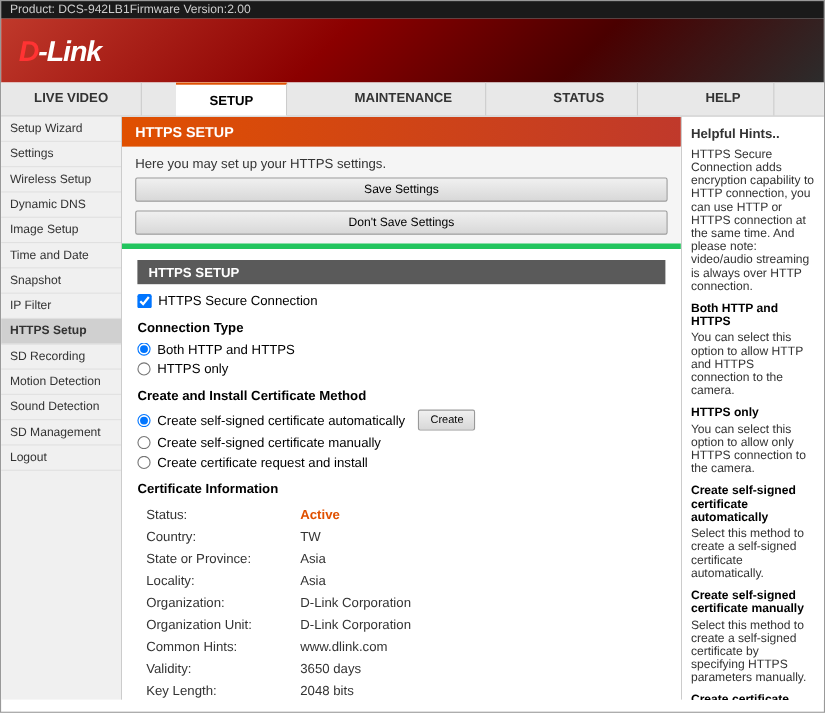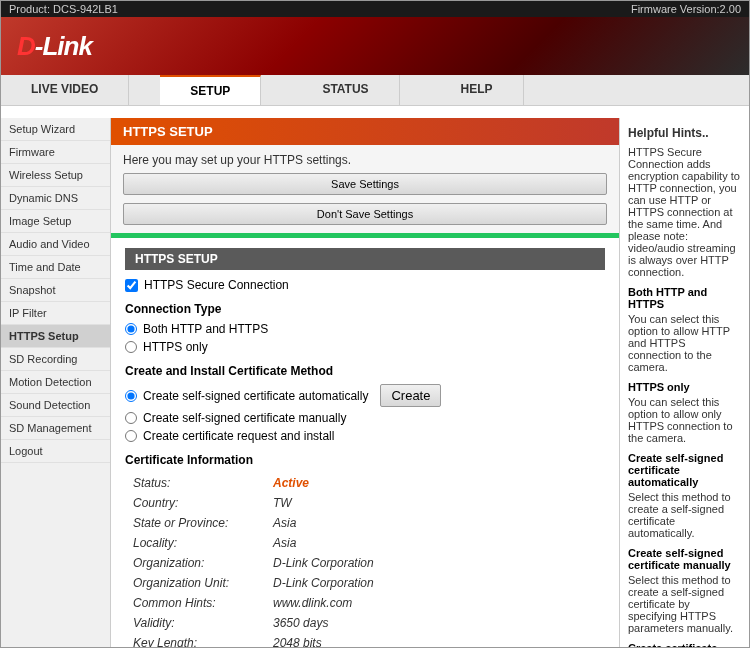--- a/index.html
+++ b/index.html
@@ -1,30 +1,30 @@
 <!DOCTYPE html>
 <html><head>
   <meta charset="utf-8">
   <style>
     * { margin: 0; padding: 0; box-sizing: border-box; }
     body { font-family: Arial, sans-serif; font-size: 12px; background: #fff; width: 750px; height: 648px; overflow: hidden; border: 1px solid #999; }
 
     
-    .top-bar { background: #1a1a1a; color: #ccc; font-size: 11px; padding: 2px 8px; display: flex; justify-content: space-between; }
+    .top-bar { background: #1a1a1a; color: #ccc; font-size: 11px; padding: 2px 8px; display: flex; }
 
     
     .header { background: linear-gradient(135deg, #c0392b 0%, #8B0000 40%, #4a0000 70%, #2c2c2c 100%); padding: 23px 16px; height: 58px; display: flex; align-items: center; }
 
     
     .nav-tabs { display: flex; background: #e8e8e8; border-bottom: 1px solid #ccc; gap: 31px; }
     .nav-tab { padding: 7px 30px; font-size: 12px; font-weight: bold; color: #333; border-right: 1px solid #ccc; cursor: pointer; text-transform: uppercase; }
     .nav-tab.active { background: #fff; color: #000; border-top: 2px solid #e05000; }
 
     
-    .main-layout { display: flex; height: calc(648px - 58px - 26px - 34px); margin-top: 12px; }
+    .main-layout { display: flex; height: calc(648px - 58px - 26px - 34px); }
 
     
     .sidebar { width: 110px; background: #f0f0f0; border-right: 1px solid #ccc; flex-shrink: 0; }
     .sidebar-item { padding: 5px 8px; font-size: 11px; color: #333; cursor: pointer; border-bottom: 1px solid #e0e0e0; }
     .sidebar-item.active { background: #d0d0d0; font-weight: bold; }
 
     
     .content { flex: 1; overflow-y: auto; padding: 0; }
 
     
@@ -40,24 +40,24 @@
     .form-section-header { background: #5a5a5a; color: #fff; padding: 4px 10px; font-size: 12px; font-weight: bold; margin-bottom: 8px; }
 
     .checkbox-row { display: flex; align-items: center; gap: 6px; margin-bottom: 10px; }
     .checkbox-row input[type=checkbox] { width: 13px; height: 13px; }
 
     .sub-section-title { font-weight: bold; margin-bottom: 6px; font-size: 12px; }
     .radio-group { margin-bottom: 10px; }
     .radio-row { display: flex; align-items: center; gap: 6px; margin-bottom: 4px; font-size: 12px; }
     .radio-row input[type=radio] { width: 12px; height: 12px; }
 
-    .create-btn { padding: 3px 10px; font-size: 13px; background: linear-gradient(to bottom, #f0f0f0, #d8d8d8); border: 1px solid #999; cursor: pointer; border-radius: 2px; margin-left: 6px; }
+    .create-btn { padding: 3px 10px; font-size: 10px; background: linear-gradient(to bottom, #f0f0f0, #d8d8d8); border: 1px solid #999; cursor: pointer; border-radius: 2px; margin-left: 6px; }
 
     .cert-info { margin-top: 8px; }
-    .cert-table { width: 100%; border-collapse: collapse; font-style: italic; }
+    .cert-table { width: 100%; border-collapse: collapse; }
     .cert-table td { padding: 3px 8px; font-size: 12px; vertical-align: top; }
     .cert-table .label-col { width: 140px; color: #333; }
     .cert-table .value-col { color: #333; }
     .cert-table .status-active { color: #e05000; font-weight: bold; }
 
     .bottom-btn-row { display: flex; gap: 8px; justify-content: center; padding: 10px 0; }
 
     
     .help-panel { width: 130px; background: #fff; border-left: 1px solid #ccc; padding: 8px; font-size: 11px; color: #333; overflow-y: auto; flex-shrink: 0; }
     .help-panel .help-title { font-weight: bold; margin-bottom: 6px; font-size: 12px; }
@@ -75,33 +75,33 @@
   <span>Firmware Version:2.00</span>
 </div>
 
 <div class="header">
   <div class="dlink-logo-text"><span class="red">D</span>-Link</div>
 </div>
 
 <div class="nav-tabs">
   <div class="nav-tab">LIVE VIDEO</div>
   <div class="nav-tab active">SETUP</div>
+  <div class="nav-tab">MAINTENANCE</div>
   <div class="nav-tab">STATUS</div>
   <div class="nav-tab">HELP</div>
 </div>
 
 <div class="main-layout">
 
   <div class="sidebar">
     <div class="sidebar-item">Setup Wizard</div>
-    <div class="sidebar-item">Firmware</div>
+    <div class="sidebar-item">Settings</div>
     <div class="sidebar-item">Wireless Setup</div>
     <div class="sidebar-item">Dynamic DNS</div>
     <div class="sidebar-item">Image Setup</div>
-    <div class="sidebar-item">Audio and Video</div>
     <div class="sidebar-item">Time and Date</div>
     <div class="sidebar-item">Snapshot</div>
     <div class="sidebar-item">IP Filter</div>
     <div class="sidebar-item active">HTTPS Setup</div>
     <div class="sidebar-item">SD Recording</div>
     <div class="sidebar-item">Motion Detection</div>
     <div class="sidebar-item">Sound Detection</div>
     <div class="sidebar-item">SD Management</div>
     <div class="sidebar-item">Logout</div>
   </div>

